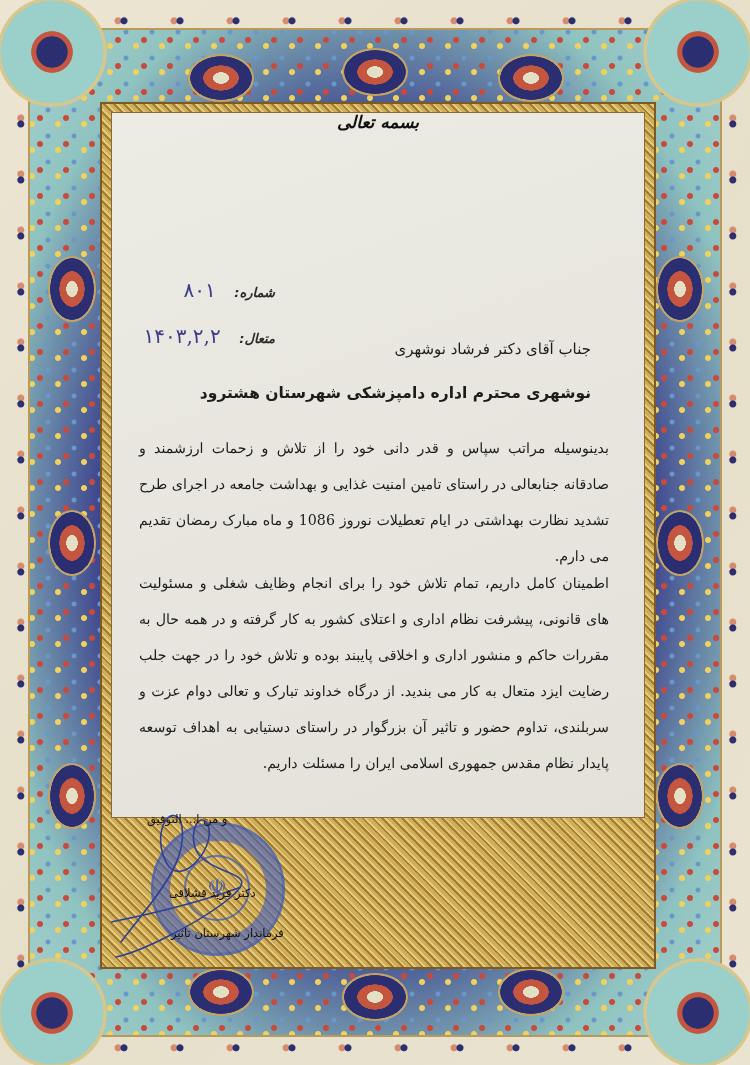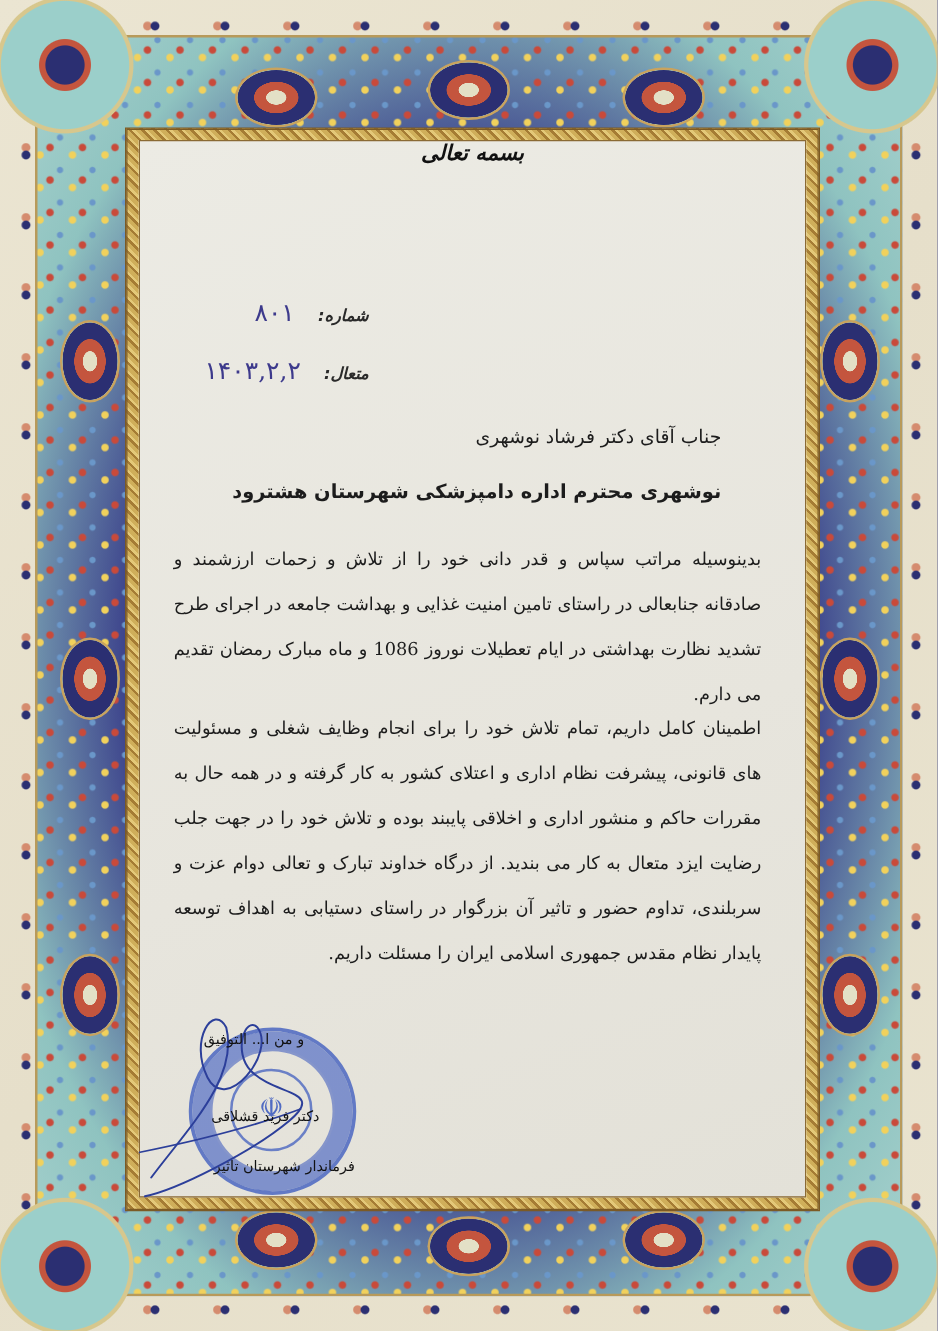--- a/index.html
+++ b/index.html
@@ -76,21 +76,21 @@
       position: absolute;
       left: 101px; top: 103px;
       width: 554px; height: 865px;
       background:
         repeating-linear-gradient(45deg, #cfae5a 0 3px, #a57c34 3px 5px, #e3c878 5px 7px);
       box-shadow: 0 0 0 1px #7c5a24, inset 0 0 0 1px #7c5a24;
     }
     .page {
       position: absolute;
       left: 111px; top: 112px;
-      width: 534px; height: 846px;
+      width: 534px; height: 706px;
       background: linear-gradient(160deg, #ecebe4 0%, #e7e5dd 60%, #e3e1d8 100%);
       box-shadow: inset 0 0 0 1px #8a6a34;
       direction: rtl;
       color: #1c1c1c;
     }
 
     .bismillah {
       position: absolute;
       top: 0px;
       left: 0; right: 0;
@@ -106,42 +106,43 @@
       top: 84px;
       right: 115px;
       font-family: "DejaVu Sans", sans-serif;
       font-weight: bold;
       font-size: 20px;
       color: #111;
       white-space: nowrap;
     }
     .meta {
       position: absolute;
-      right: 350px;
+      right: 370px;
       font-size: 13px;
       font-weight: bold;
       font-style: italic;
       color: #2a2a2a;
       white-space: nowrap;
+      margin-top: 40px;
     }
     .meta .val {
       font-family: "DejaVu Serif", serif;
       font-style: normal;
       font-weight: normal;
       color: #3d3a8c;
       font-size: 20px;
       margin-right: 14px;
       letter-spacing: 1px;
     }
     .meta.number { top: 126px; }
     .meta.date { top: 172px; }
 
     .addressee {
       position: absolute;
-      right: 68px;
+      right: 54px;
       font-size: 15px;
       white-space: nowrap;
     }
     .addressee.name { top: 228px; font-family: "DejaVu Serif", serif; }
     .addressee.title { top: 272px; font-weight: bold; font-size: 15.5px; }
 
     .para {
       position: absolute;
       right: 36px;
       left: 28px;
@@ -163,21 +164,21 @@
       height: 160px;
     }
     .sig-text {
       position: absolute;
       font-family: "DejaVu Sans", sans-serif;
       font-size: 11.5px;
       color: #111;
       white-space: nowrap;
       direction: rtl;
     }
-    .sig-closing { left: 52px; top: 10px; margin-top: 12px; }
+    .sig-closing { left: 36px; top: 10px; }
     .sig-name { left: 58px; top: 84px; }
     .sig-role { left: 60px; top: 124px; }
     .seal {
       position: absolute;
       left: 40px;
       top: 20px;
       width: 128px;
       height: 128px;
       border-radius: 50%;
       border: 3px solid rgba(54, 86, 190, 0.75);

